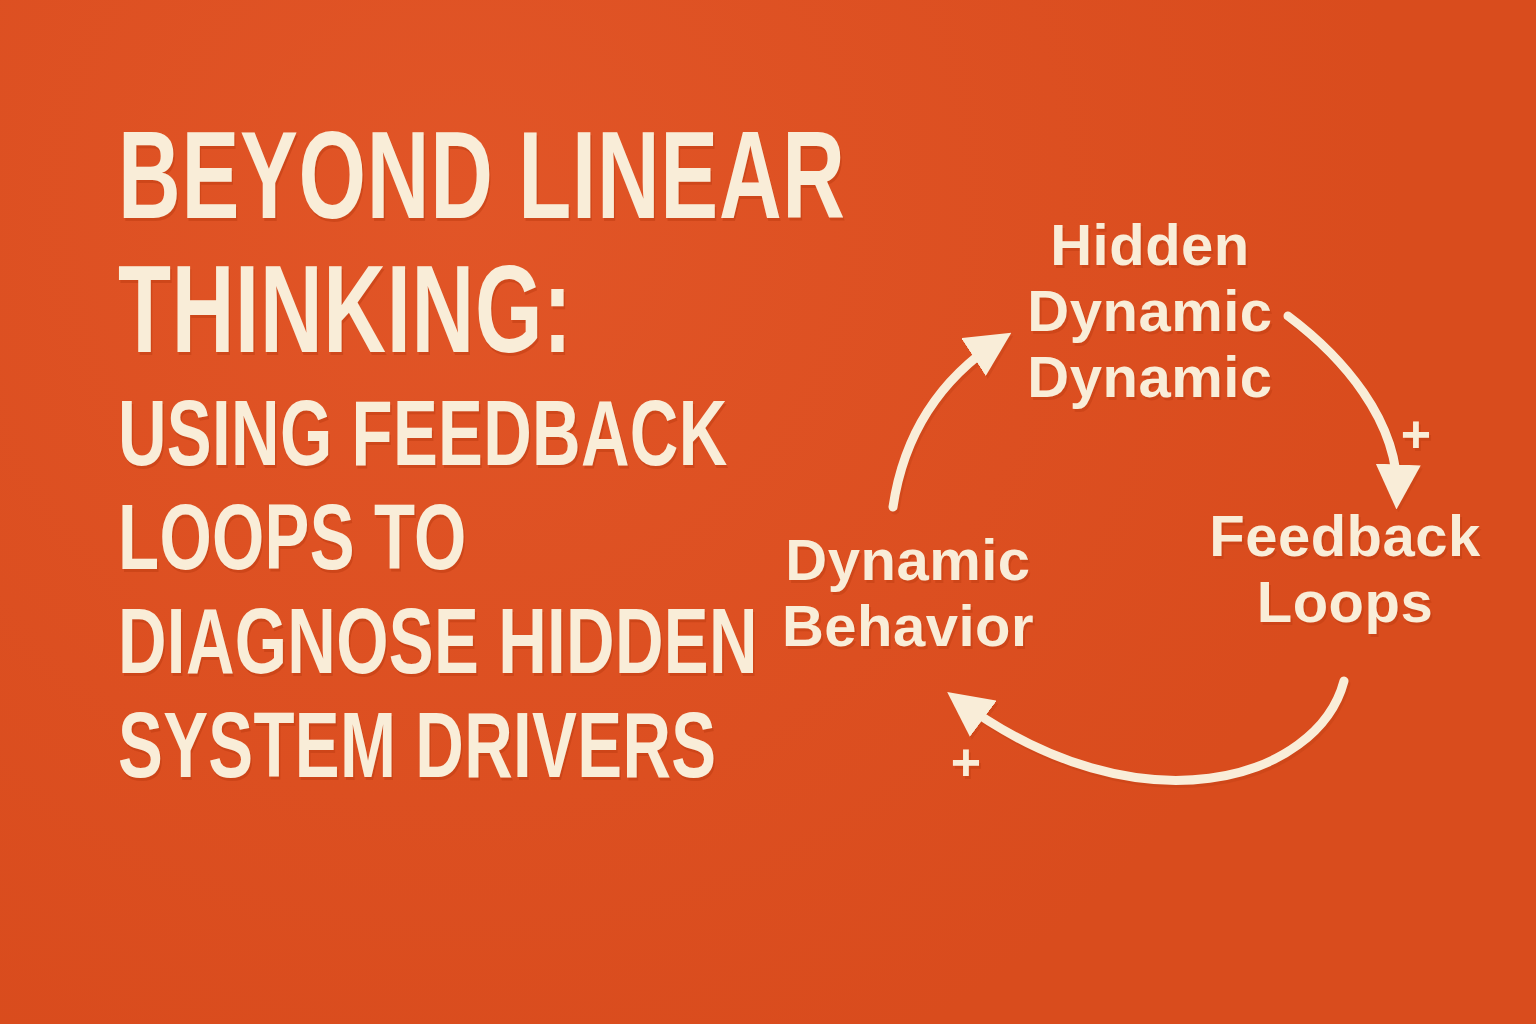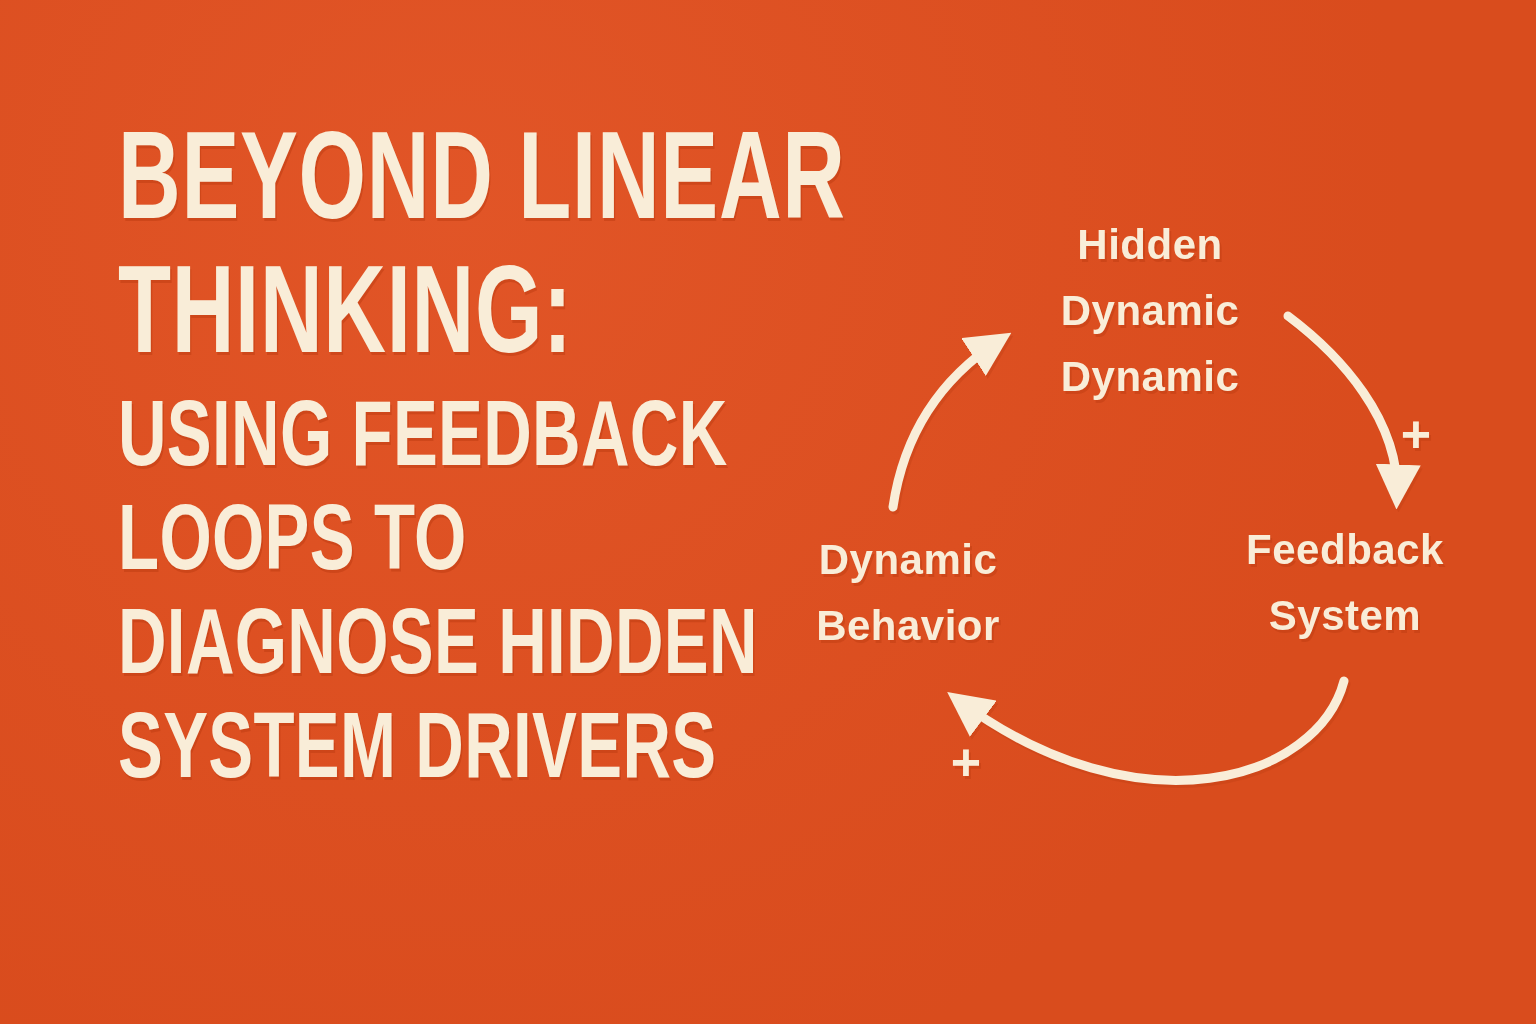--- a/index.html
+++ b/index.html
@@ -53,28 +53,28 @@
     text-shadow: 2px 3px 0 rgba(186, 58, 16, 0.45);
   }
 
   
   .node-label {
     position: absolute;
     width: 340px;
     text-align: center;
     color: #F9EDD8;
     font-weight: 700;
-    font-size: 42px;
+    font-size: 58px;
     line-height: 66px;
     letter-spacing: 0.5px;
     text-shadow: 2px 3px 0 rgba(186, 58, 16, 0.40);
   }
   #node-top    { left: 980px;  top: 212px; }
   #node-left   { left: 738px;  top: 527px; }
-  #node-right  { left: 1175px; top: 517px; }
+  #node-right  { left: 1175px; top: 503px; }
 
   .plus-sign {
     position: absolute;
     color: #F9EDD8;
     font-weight: 700;
     font-size: 52px;
     line-height: 52px;
     width: 60px;
     text-align: center;
     text-shadow: 2px 3px 0 rgba(186, 58, 16, 0.40);
@@ -124,17 +124,17 @@
   <div>Dynamic</div>
 </div>
 
 <div class="node-label" id="node-left">
   <div>Dynamic</div>
   <div>Behavior</div>
 </div>
 
 <div class="node-label" id="node-right">
   <div>Feedback</div>
-  <div>System</div>
+  <div>Loops</div>
 </div>
 
 <div class="plus-sign" id="plus-right">+</div>
 <div class="plus-sign" id="plus-bottom">+</div>
 
 </body></html>

